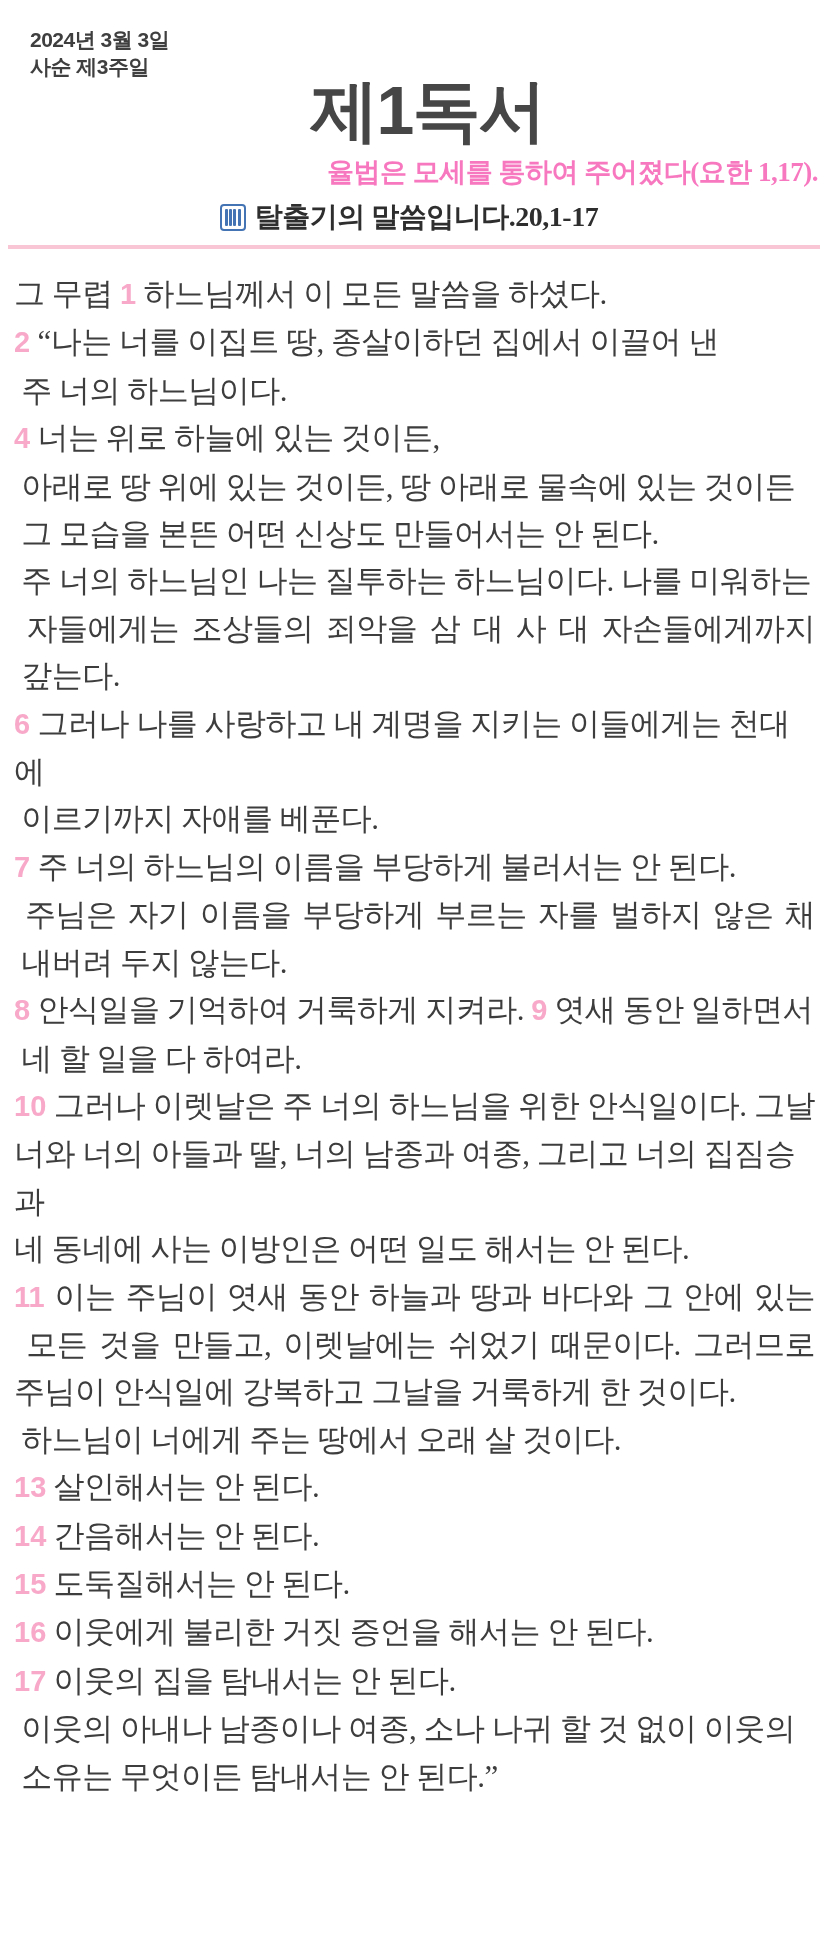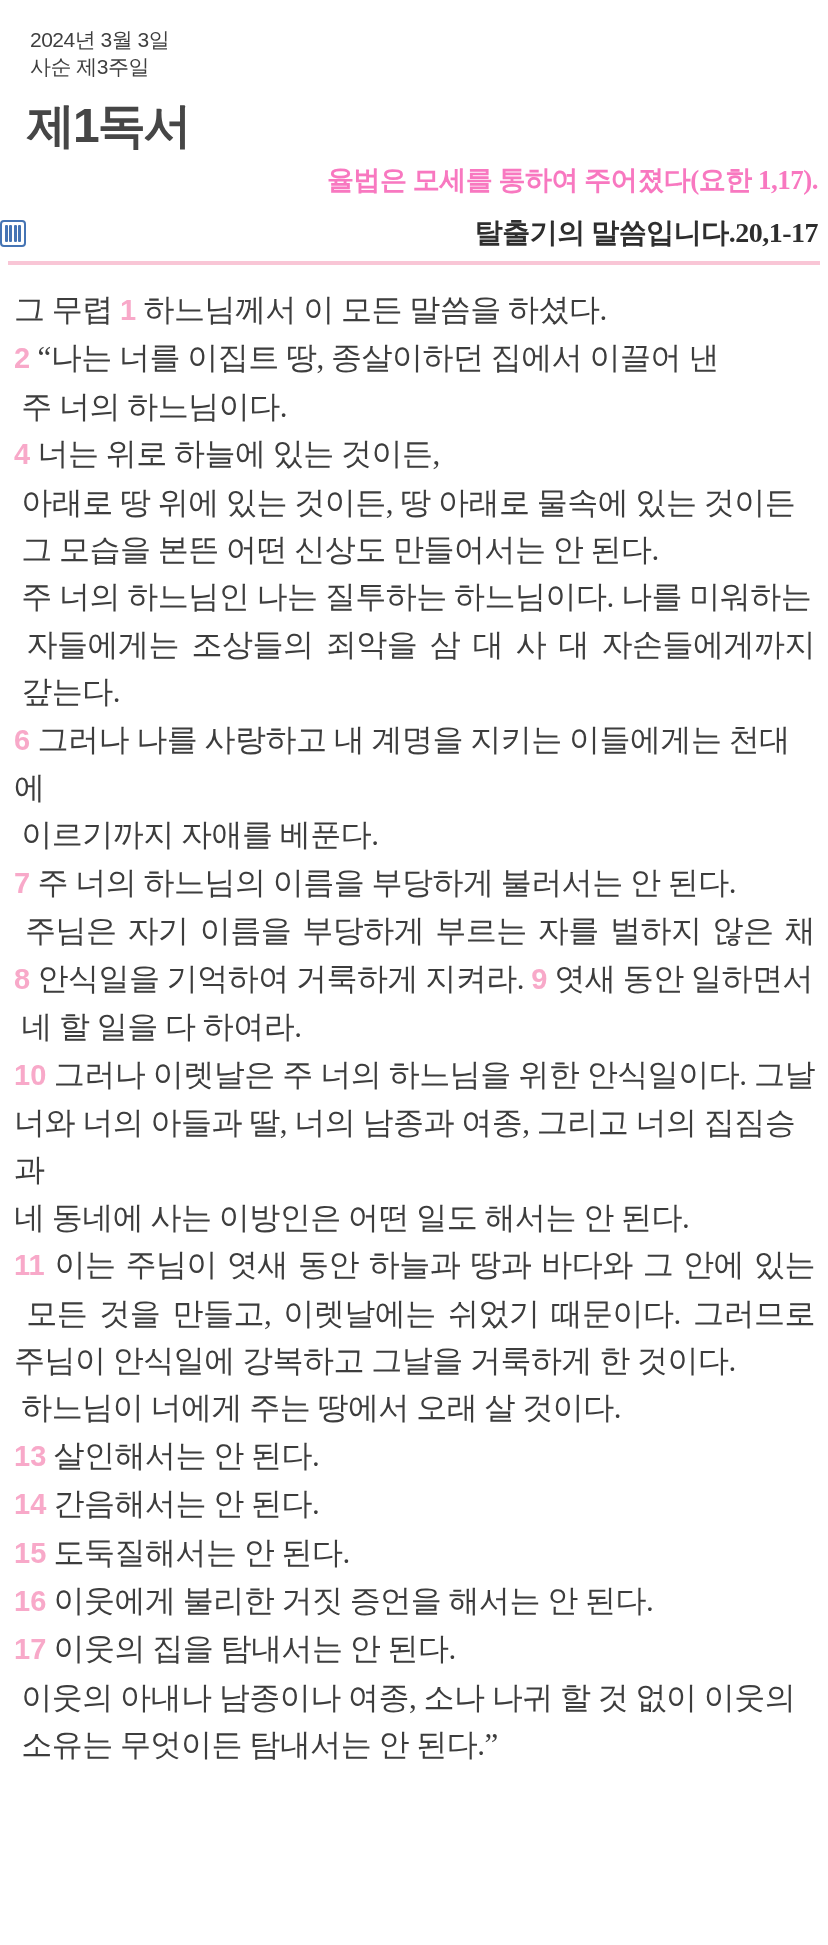--- a/index.html
+++ b/index.html
@@ -17,38 +17,38 @@
     font-family:"Liberation Serif","DejaVu Serif",serif;
     color:var(--text-dark);
   }
   .page{width:100%;height:100%;position:relative;}
 
   
   .header{position:relative;width:100%;}
   .date-block{
     margin:26px 0 0 30px;
     font-family:"Liberation Sans","DejaVu Sans",sans-serif;
-    font-size:21px;line-height:27px;font-weight:400;
+    font-size:21px;line-height:27px;font-weight:700;
     color:#3f3f3f;letter-spacing:-0.5px;
   }
   .page-title{
-    margin:16px 0 0 27px;
+    margin:0 0 0 27px;
     font-family:"Liberation Sans","DejaVu Sans",sans-serif;
-    font-size:48px;line-height:60px;font-weight:800;
-    color:var(--text-heading);letter-spacing:-2px;
+    font-size:68px;line-height:60px;font-weight:800;
+    color:var(--text-heading);letter-spacing:-2px;text-align:center;
   }
   .subtitle{
-    position:absolute;right:10px;top:136px;
+    position:absolute;right:10px;top:128px;
     font-size:27px;font-weight:700;
     color:var(--pink-subtitle);
     letter-spacing:-0.5px;
   }
   .source-row{
     margin:58px 10px 0 0;
-    display:flex;justify-content:space-between;align-items:center;gap:9px;
+    display:flex;justify-content:center;align-items:center;gap:9px;
     font-size:28px;font-weight:700;color:#2e2e2e;letter-spacing:-0.5px;
   }
   .reading-icon{
     width:26px;height:27px;flex:0 0 auto;
     border:2.5px solid var(--blue);border-radius:4px;
     display:inline-flex;align-items:stretch;justify-content:space-evenly;
     padding:3px 2px;
   }
   .reading-icon i{width:3px;background:var(--blue);border-radius:1px;}
 
@@ -105,20 +105,21 @@
       <div class="line"><span class="num">4</span><span> 너는 위로 하늘에 있는 것이든,</span></div>
       <div class="line"><span> 아래로 땅 위에 있는 것이든, 땅 아래로 물속에 있는 것이든</span></div>
       <div class="line"><span> 그 모습을 본뜬 어떤 신상도 만들어서는 안 된다.</span></div>
       <div class="line"><span> 주 너의 하느님인 나는 질투하는 하느님이다. 나를 미워하는</span></div>
       <div class="line justify"><span> 자들에게는 조상들의 죄악을 삼 대 사 대 자손들에게까지</span></div>
       <div class="line"><span> 갚는다.</span></div>
       <div class="line"><span class="num">6</span><span> 그러나 나를 사랑하고 내 계명을 지키는 이들에게는 천대에</span></div>
       <div class="line"><span> 이르기까지 자애를 베푼다.</span></div>
       <div class="line"><span class="num">7</span><span> 주 너의 하느님의 이름을 부당하게 불러서는 안 된다.</span></div>
       <div class="line justify"><span> 주님은 자기 이름을 부당하게 부르는 자를 벌하지 않은 채</span></div>
+      <div class="line"><span> 내버려 두지 않는다.</span></div>
       <div class="line"><span class="num">8</span><span> 안식일을 기억하여 거룩하게 지켜라. </span><span class="num">9</span><span> 엿새 동안 일하면서</span></div>
       <div class="line"><span> 네 할 일을 다 하여라.</span></div>
       <div class="line justify"><span class="num">10</span><span> 그러나 이렛날은 주 너의 하느님을 위한 안식일이다. 그날</span></div>
       <div class="line"><span>너와 너의 아들과 딸, 너의 남종과 여종, 그리고 너의 집짐승과</span></div>
       <div class="line"><span>네 동네에 사는 이방인은 어떤 일도 해서는 안 된다.</span></div>
       <div class="line justify"><span class="num">11</span><span> 이는 주님이 엿새 동안 하늘과 땅과 바다와 그 안에 있는</span></div>
       <div class="line justify"><span> 모든 것을 만들고, 이렛날에는 쉬었기 때문이다. 그러므로</span></div>
       <div class="line"><span>주님이 안식일에 강복하고 그날을 거룩하게 한 것이다.</span></div>
       <div class="line"><span> 하느님이 너에게 주는 땅에서 오래 살 것이다.</span></div>
       <div class="line"><span class="num">13</span><span> 살인해서는 안 된다.</span></div>

